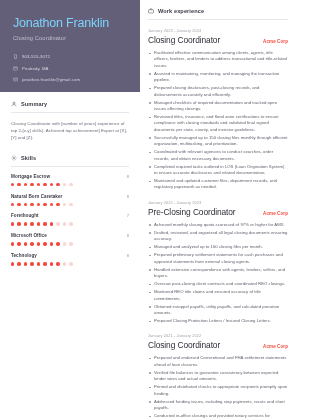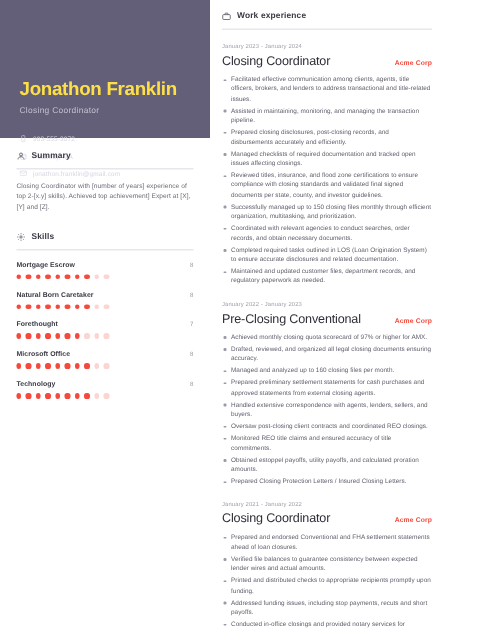--- a/index.html
+++ b/index.html
@@ -12,22 +12,22 @@
   .page { display: flex; width: 297px; height: 419px; background:#fff; }
 
   
   .sidebar { width: 140px; flex: 0 0 140px; background:#fff; }
   .sb-head {
     background:#635f78; color:#fff;
     padding: 16px 13px 14px 13px;
     height: 92px;
   }
   .sb-name {
-    font-size: 12.5px; font-weight: bold; letter-spacing: -0.2px;
-    line-height: 14px; color:#fde047;margin-top:36px;
+    font-size: 12.5px; font-weight: normal; letter-spacing: -0.2px;
+    line-height: 14px; color:#7dd3fc;
   }
   .sb-role {
     font-size: 5.6px; color:#c3c0d2; margin-top: 5px; letter-spacing:.2px;
   }
   .sb-contacts { margin-top: 12px; }
   .sb-contact {
     display:flex; align-items:center; gap:4px;
     font-size: 4.3px; color:#d7d5e2; line-height: 7px; margin-bottom: 4.5px;
     letter-spacing:.1px;
   }
@@ -270,21 +270,21 @@
               <li>Reviewed titles, insurance, and flood zone certifications to ensure compliance with closing standards and validated final signed documents per state, county, and investor guidelines.</li>
               <li>Successfully managed up to 150 closing files monthly through efficient organization, multitasking, and prioritization.</li>
               <li>Coordinated with relevant agencies to conduct searches, order records, and obtain necessary documents.</li>
               <li>Completed required tasks outlined in LOS (Loan Origination System) to ensure accurate disclosures and related documentation.</li>
               <li>Maintained and updated customer files, department records, and regulatory paperwork as needed.</li>
             </ul>
           </div>
           <div class="job">
             <div class="job-dates">January 2022 - January 2023</div>
             <div class="job-row">
-              <span class="job-title">Pre-Closing Conventional</span>
+              <span class="job-title">Pre-Closing Coordinator</span>
               <span class="job-org">Acme Corp</span>
             </div>
             <ul class="bullets">
               <li>Achieved monthly closing quota scorecard of 97% or higher for AMX.</li>
               <li>Drafted, reviewed, and organized all legal closing documents ensuring accuracy.</li>
               <li>Managed and analyzed up to 160 closing files per month.</li>
               <li>Prepared preliminary settlement statements for cash purchases and approved statements from external closing agents.</li>
               <li>Handled extensive correspondence with agents, lenders, sellers, and buyers.</li>
               <li>Oversaw post-closing client contracts and coordinated REO closings.</li>
               <li>Monitored REO title claims and ensured accuracy of title commitments.</li>

